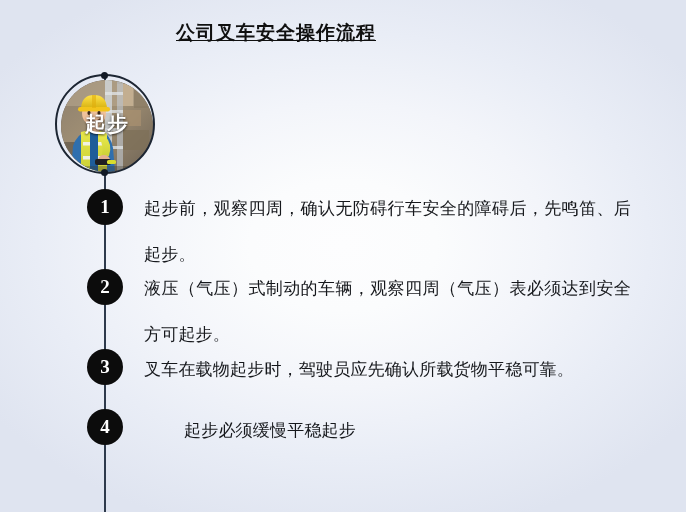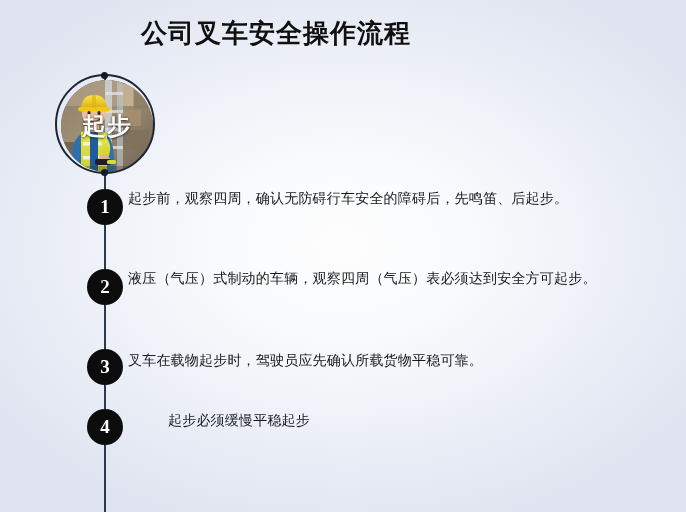--- a/index.html
+++ b/index.html
@@ -23,26 +23,27 @@
     overflow: hidden;
   }
 
   
   #title {
     position: absolute;
     top: 18px;
     left: 0;
     width: 552px;
     text-align: center;
-    font-size: 26px;
+    font-size: 19px;
     font-weight: bold;
     color: #101010;
     letter-spacing: 1px;
     line-height: 30px;
     white-space: nowrap;
+    text-decoration: underline;
   }
 
   
   #spine {
     position: absolute;
     left: 104px;
     top: 76px;
     width: 2px;
     height: 436px;
     background: #2e3a4c;
@@ -78,21 +79,21 @@
   }
   #hero-photo svg {
     display: block;
   }
   #hero-label {
     position: absolute;
     left: 0;
     top: 36px;
     width: 104px;
     text-align: center;
-    font-size: 24px;
+    font-size: 21px;
     font-weight: bold;
     color: #ffffff;
     text-shadow: 0 1px 2px rgba(0,0,0,0.55), 0 0 3px rgba(0,0,0,0.4);
     letter-spacing: 1px;
     pointer-events: none;
   }
   .ring-dot {
     position: absolute;
     width: 7px;
     height: 7px;
@@ -117,40 +118,40 @@
     background: #0c0c0c;
     color: #ffffff;
     font-size: 19px;
     font-weight: bold;
     line-height: 36px;
     text-align: center;
     font-family: "Liberation Serif", "DejaVu Serif", serif;
   }
   .step-text {
     position: absolute;
-    left: 128px;
+    left: 144px;
     width: 487px;
-    font-size: 14px;
-    line-height: 24px;
+    font-size: 17px;
+    line-height: 46px;
     color: #16181c;
     letter-spacing: 0.2px;
     text-align: justify;
   }
 
   #step1 { top: 186px; }
   #step1 .step-num { top: 3px; }
   #step1 .step-text { top: 0px; }
 
   #step2 { top: 266px; }
   #step2 .step-num { top: 3px; }
   #step2 .step-text { top: 0px; }
 
   #step3 { top: 348px; }
   #step3 .step-num { top: 1px; }
-  #step3 .step-text { top: 0px; }
+  #step3 .step-text { top: 0px; font-family: Liberation Mono, monospace; }
 
   #step4 { top: 408px; }
   #step4 .step-num { top: 1px; }
   #step4 .step-text { top: 0px; margin-left: 40px; }
 </style>
 </head>
 <body>
 
 <div id="slide">
 

